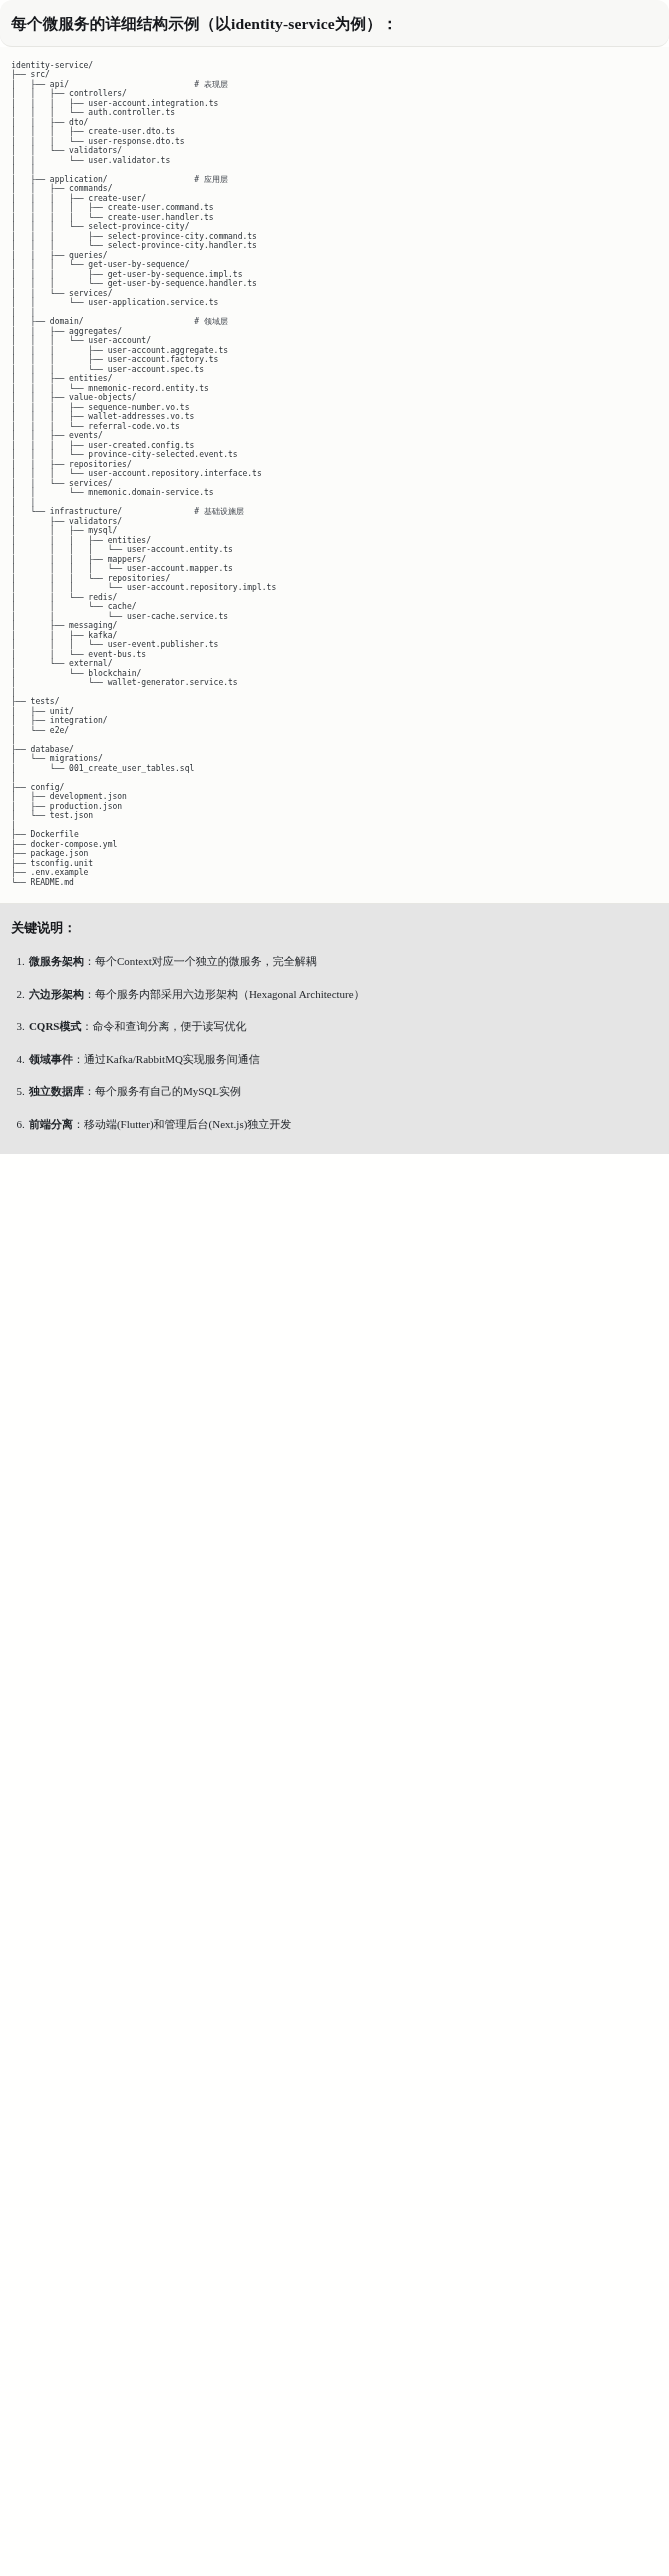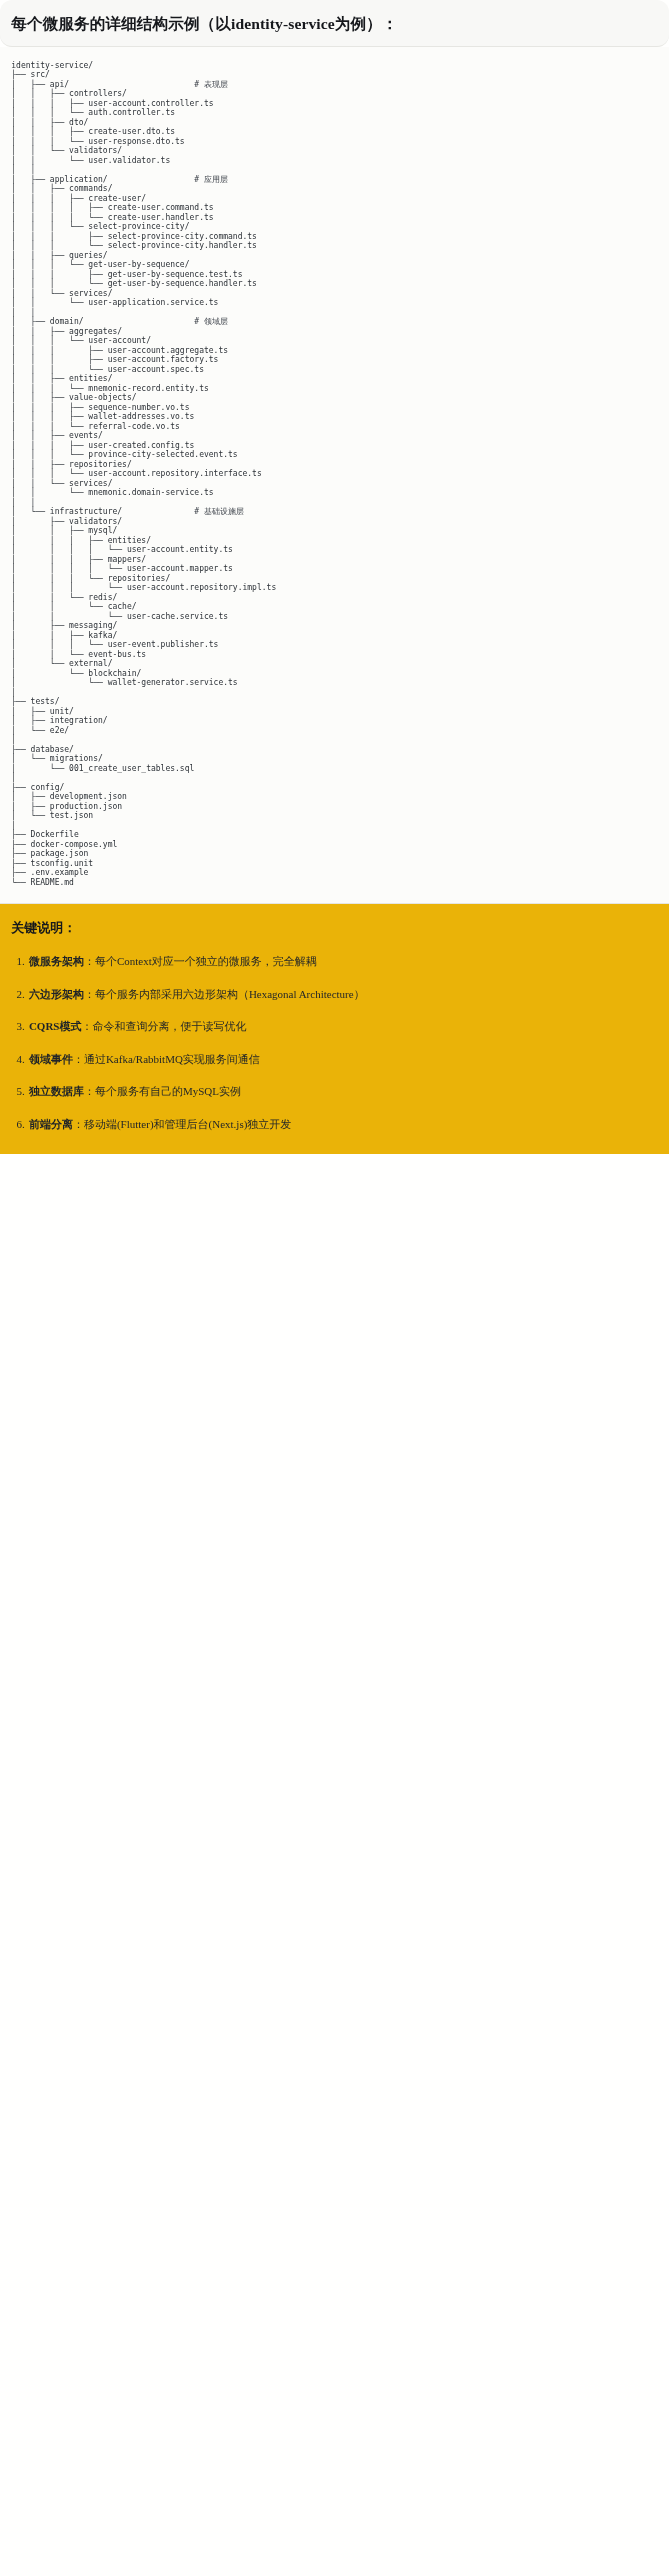--- a/index.html
+++ b/index.html
@@ -46,21 +46,21 @@
     white-space:pre;
     letter-spacing:0px;
     tab-size:4;
   }
   pre.tree .cmt{ color:#3c4149; }
 
   
   .notes{
     padding:15px 11.3px 10px 11.3px;
     box-sizing:border-box;
-    background:#eab308;
+    background:#e5e5e5;
   }
   .notes h3{
     margin:0 0 13.8px 0;
     font-family:"Liberation Serif", serif;
     font-weight:bold;
     font-size:13px;
     color:#16181c;
   }
   ol.note-list{
     margin:0 0 6.3px 0;
@@ -92,39 +92,39 @@
 
   <section class="heading-band">
     <h2>每个微服务的详细结构示例（以identity-service为例）：</h2>
   </section>
 
   <section class="code-block">
     <pre class="tree" id="tree-pre"><span>identity-service/</span>
 <span>├── src/</span>
 <span>│   ├── api/                          <span class="cmt"># 表现层</span></span>
 <span>│   │   ├── controllers/</span>
-<span>│   │   │   ├── user-account.controller.ts</span>
+<span>│   │   │   ├── user-account.integration.ts</span>
 <span>│   │   │   └── auth.controller.ts</span>
 <span>│   │   ├── dto/</span>
 <span>│   │   │   ├── create-user.dto.ts</span>
 <span>│   │   │   └── user-response.dto.ts</span>
 <span>│   │   └── validators/</span>
 <span>│   │       └── user.validator.ts</span>
 <span>│   │</span>
 <span>│   ├── application/                  <span class="cmt"># 应用层</span></span>
 <span>│   │   ├── commands/</span>
 <span>│   │   │   ├── create-user/</span>
 <span>│   │   │   │   ├── create-user.command.ts</span>
 <span>│   │   │   │   └── create-user.handler.ts</span>
 <span>│   │   │   └── select-province-city/</span>
 <span>│   │   │       ├── select-province-city.command.ts</span>
 <span>│   │   │       └── select-province-city.handler.ts</span>
 <span>│   │   ├── queries/</span>
 <span>│   │   │   └── get-user-by-sequence/</span>
-<span>│   │   │       ├── get-user-by-sequence.test.ts</span>
+<span>│   │   │       ├── get-user-by-sequence.impl.ts</span>
 <span>│   │   │       └── get-user-by-sequence.handler.ts</span>
 <span>│   │   └── services/</span>
 <span>│   │       └── user-application.service.ts</span>
 <span>│   │</span>
 <span>│   ├── domain/                       <span class="cmt"># 领域层</span></span>
 <span>│   │   ├── aggregates/</span>
 <span>│   │   │   └── user-account/</span>
 <span>│   │   │       ├── user-account.aggregate.ts</span>
 <span>│   │   │       ├── user-account.factory.ts</span>
 <span>│   │   │       └── user-account.spec.ts</span>

